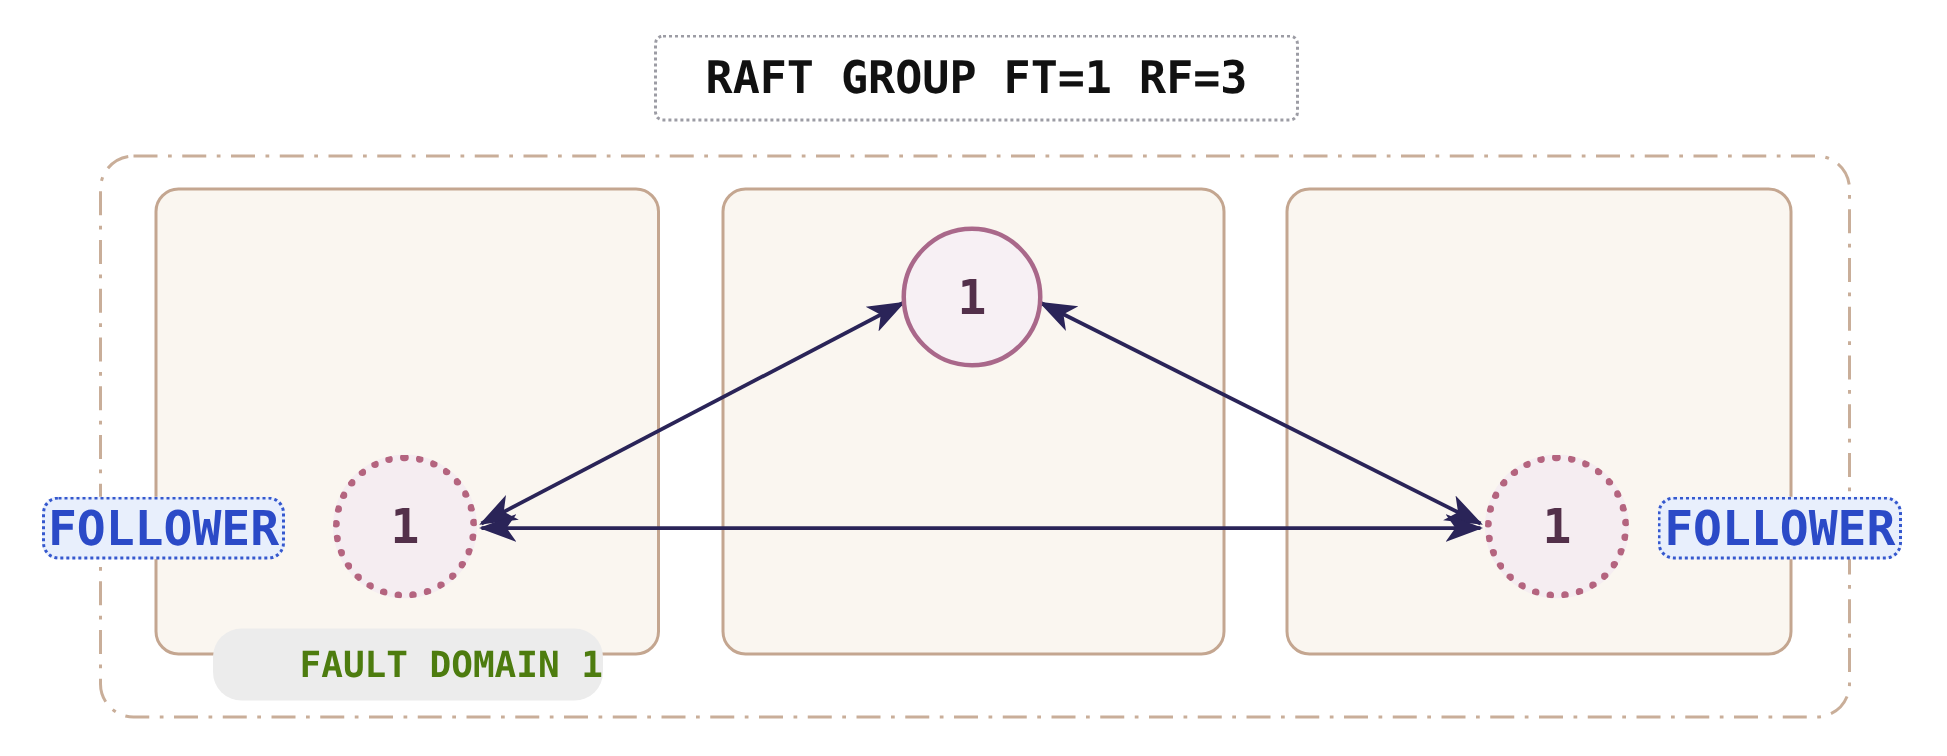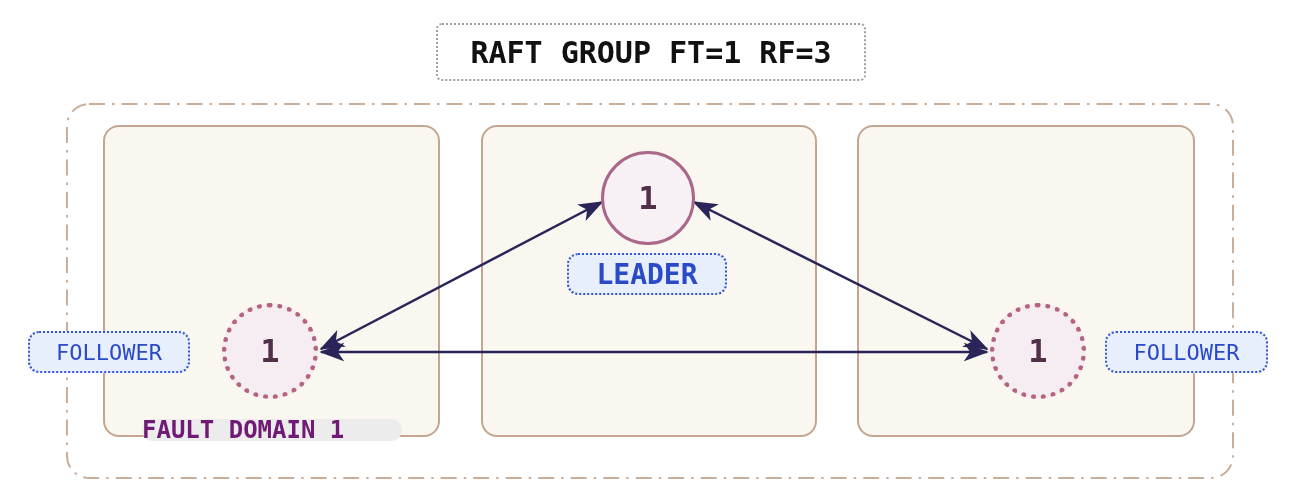--- a/index.html
+++ b/index.html
@@ -49,29 +49,29 @@
   }
   .d1 { left: 103px; width: 337px; }
   .d2 { left: 481px; width: 336px; }
   .d3 { left: 857px; width: 338px; }
 
   
   .domain-pill {
     position: absolute;
     top: 419px;
     width: 260px;
-    height: 22px;
+    height: 48px;
     background: #ECECEC;
     border-radius: 19px;
     display: flex;
     align-items: center;
-    justify-content: flex-start;
+    justify-content: flex-end;
     font-size: 24px;
     font-weight: bold;
-    color: #701a75;
+    color: #4d7c0f;
     white-space: pre;
   }
   .p1 { left: 142px; }
   .p2 { left: 528px; }
   .p3 { left: 908px; }
 
   
   .overlay {
     position: absolute;
     left: 0;
@@ -113,22 +113,22 @@
     position: absolute;
     height: 42px;
     box-sizing: border-box;
     border: 2px dotted #3558CE;
     border-radius: 11px;
     background: #E8EFFC;
     display: flex;
     align-items: center;
     justify-content: center;
     color: #2B4AC7;
-    font-size: 22px;
-    font-weight: normal;
+    font-size: 32px;
+    font-weight: bold;
     white-space: pre;
   }
   .leader-role {
     left: 567px;
     top: 253px;
     width: 160px;
     font-size: 28px;
     font-weight: bold;
   }
   .f1-role { left: 28px;   top: 331px; width: 162px; }
@@ -169,20 +169,17 @@
   <div class="node leader-node">
     <span>1</span>
   </div>
   <div class="node follower-node fn3">
     <span>1</span>
   </div>
 
   <div class="role-label f1-role">
     <span>FOLLOWER</span>
   </div>
-  <div class="role-label leader-role">
-    <span>LEADER</span>
-  </div>
   <div class="role-label f3-role">
     <span>FOLLOWER</span>
   </div>
 
 </div>
 
 </body></html>

